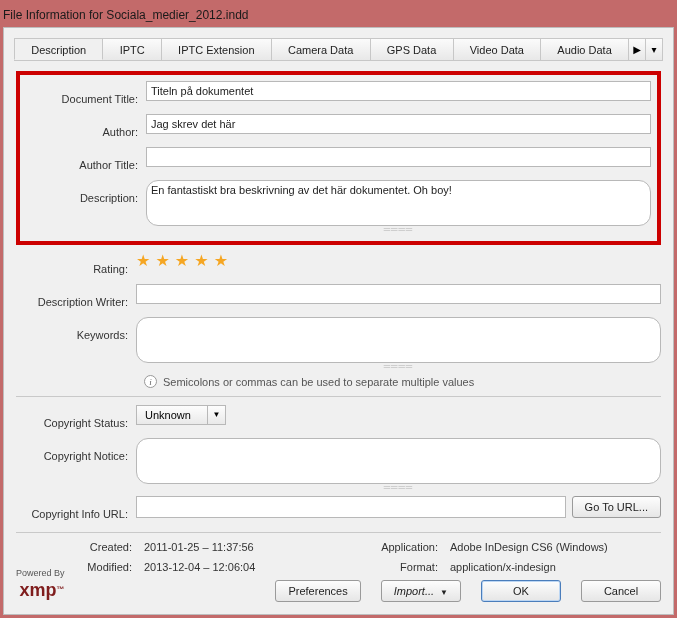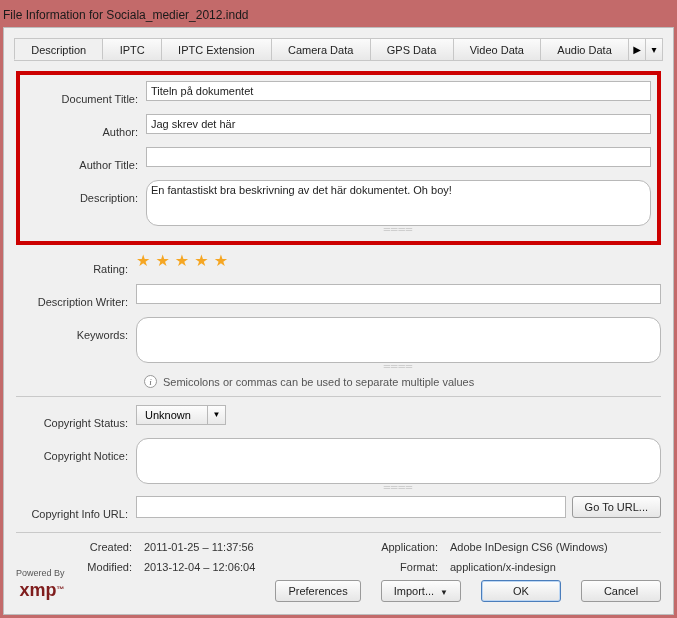--- a/index.html
+++ b/index.html
@@ -208,21 +208,21 @@
   }
   .footer-btns { display: flex; gap: 20px; align-items: center; }
   .xmp {
     display: flex; flex-direction: column; align-items: flex-end;
     color: #555;
   }
   .xmp-small { font-size: 9px; color: #555; }
   .xmp-logo { font-size: 18px; font-weight: bold; color: #7f1d1d; letter-spacing: 0; line-height: 24px;}
   .xmp-logo sup { font-size: 8px; vertical-align: top;}
   .mini-row { display:flex; align-items:center; }
-  .mini-row .btn { height:22px; }
+  .mini-row .btn { height:22px;font-style:italic; }
   .drop-arrow { margin-left:6px; font-size:8px; }
 </style>
 </head>
 <body>
 
 <div class="frame">
   <div class="titlebar">File Information for Sociala_medier_2012.indd</div>
   <div class="window">
 
     <div class="tabs-wrap">

